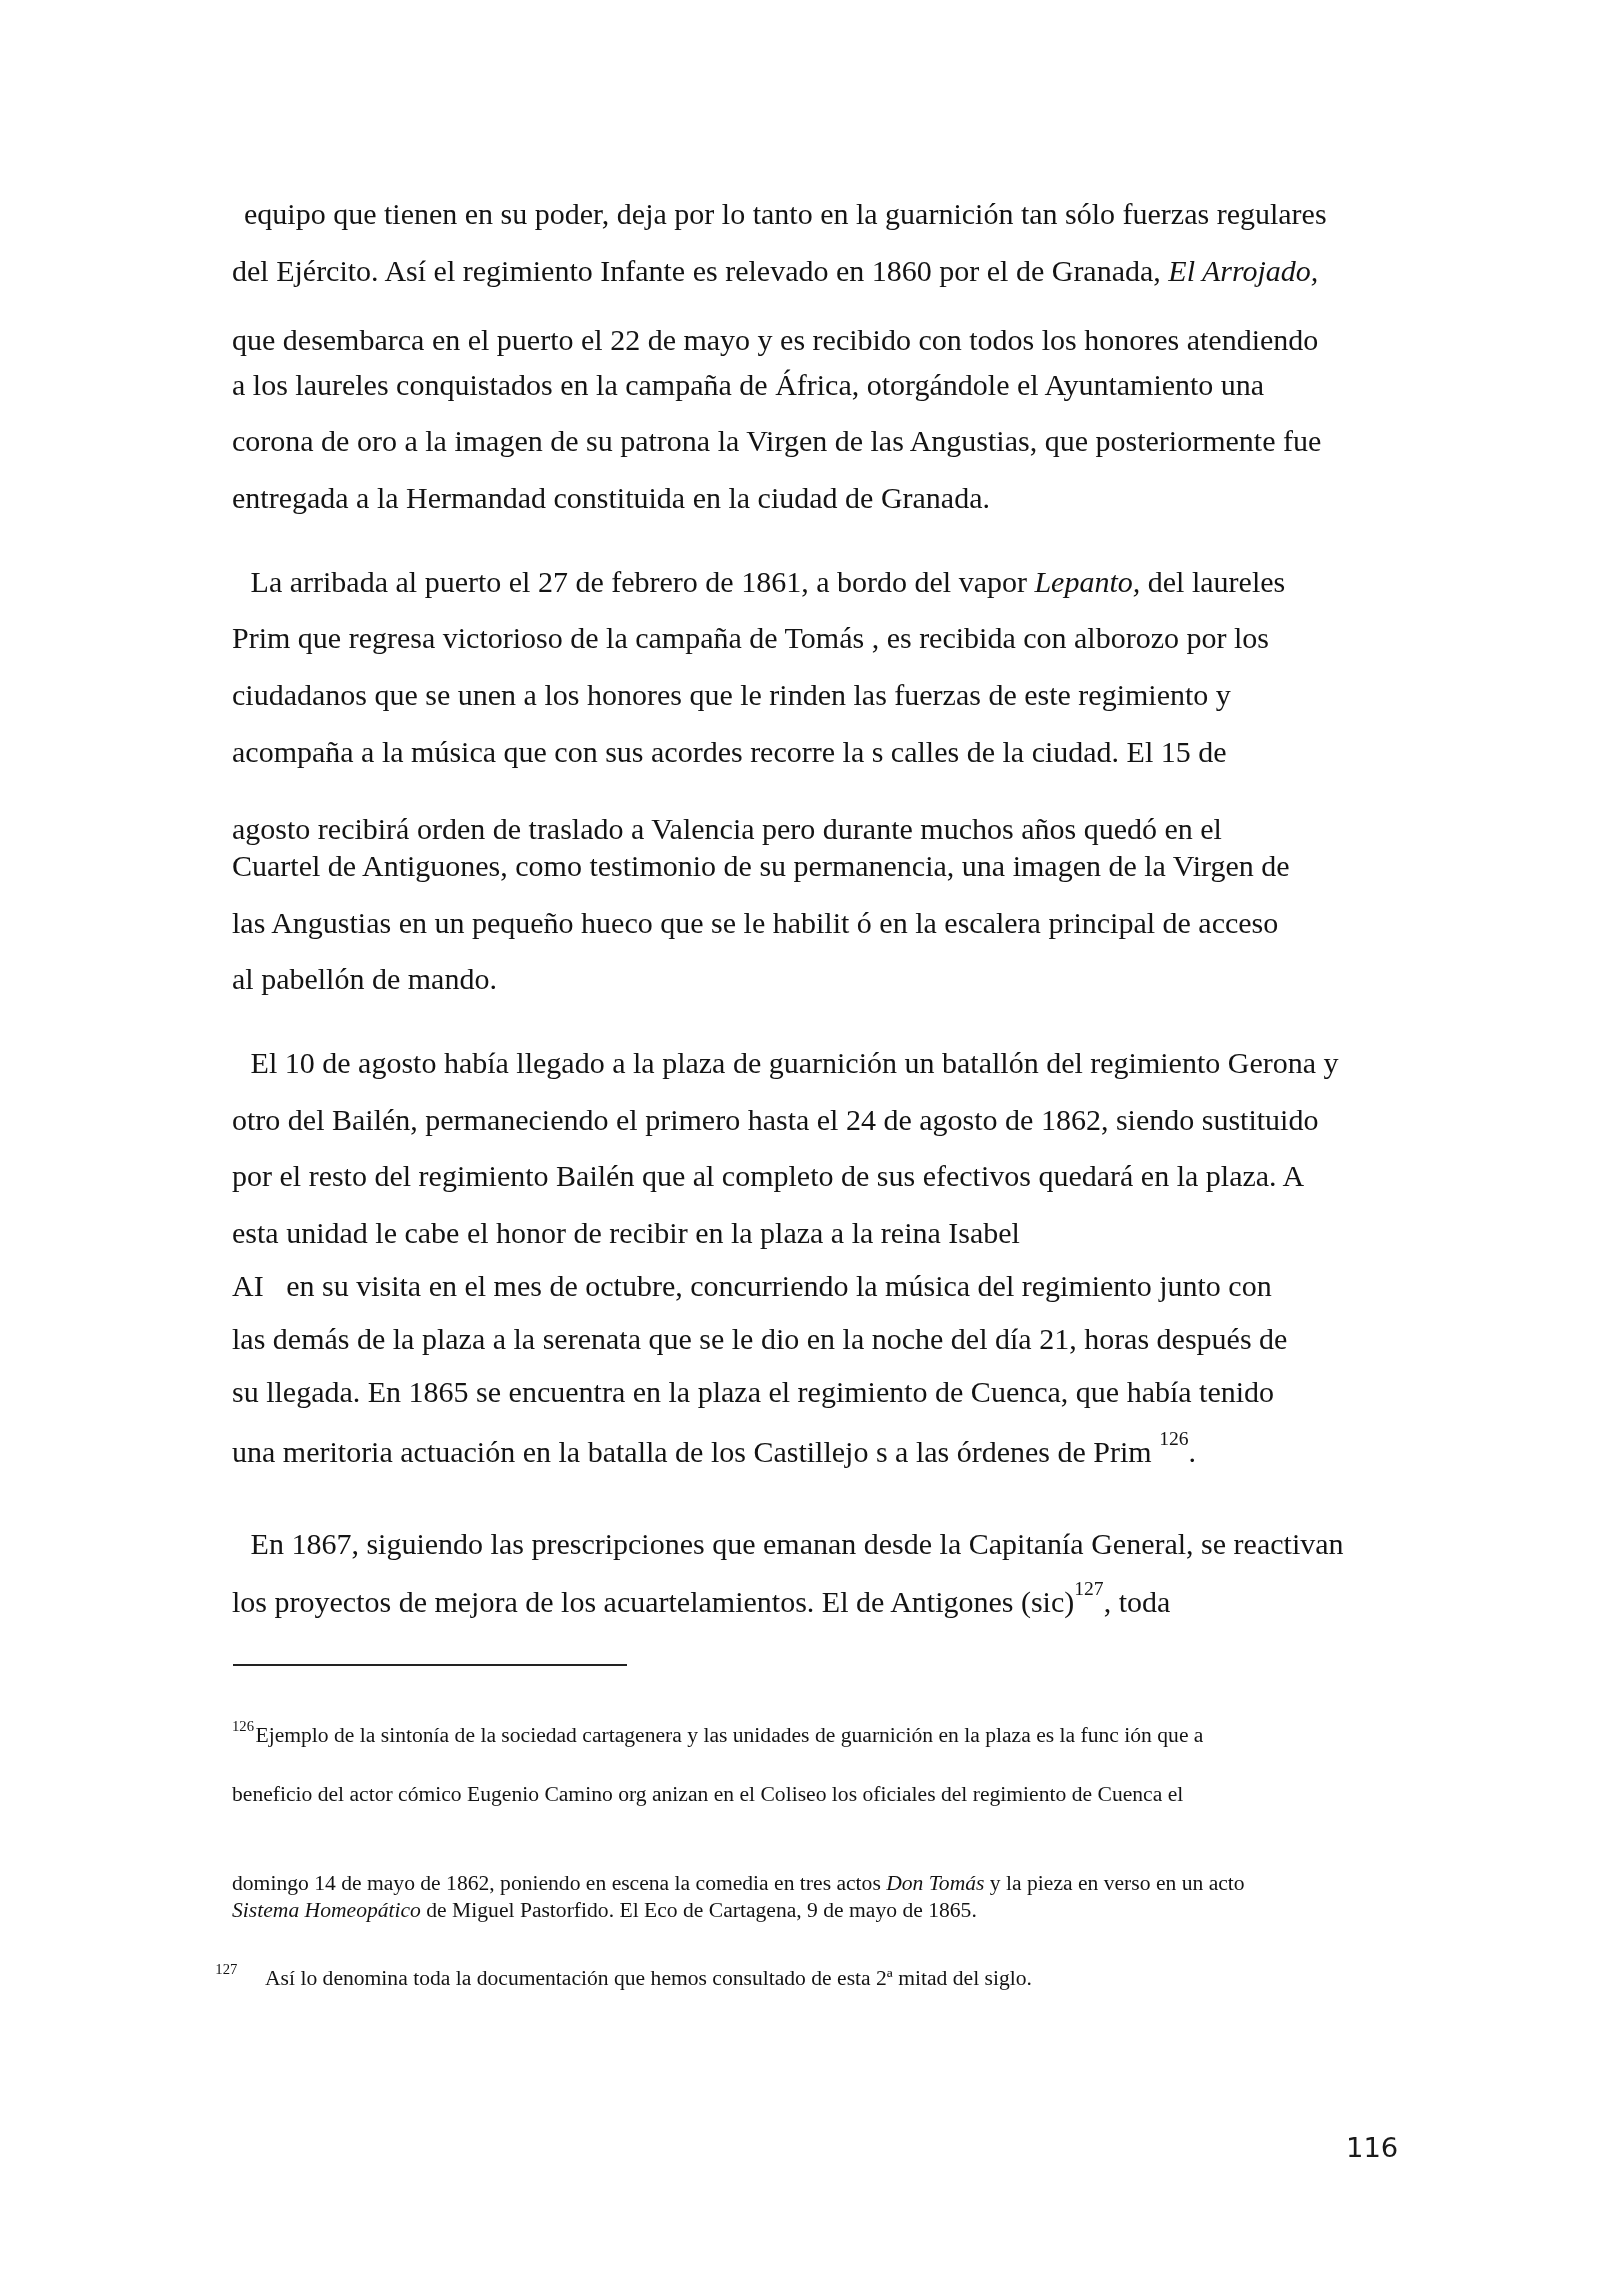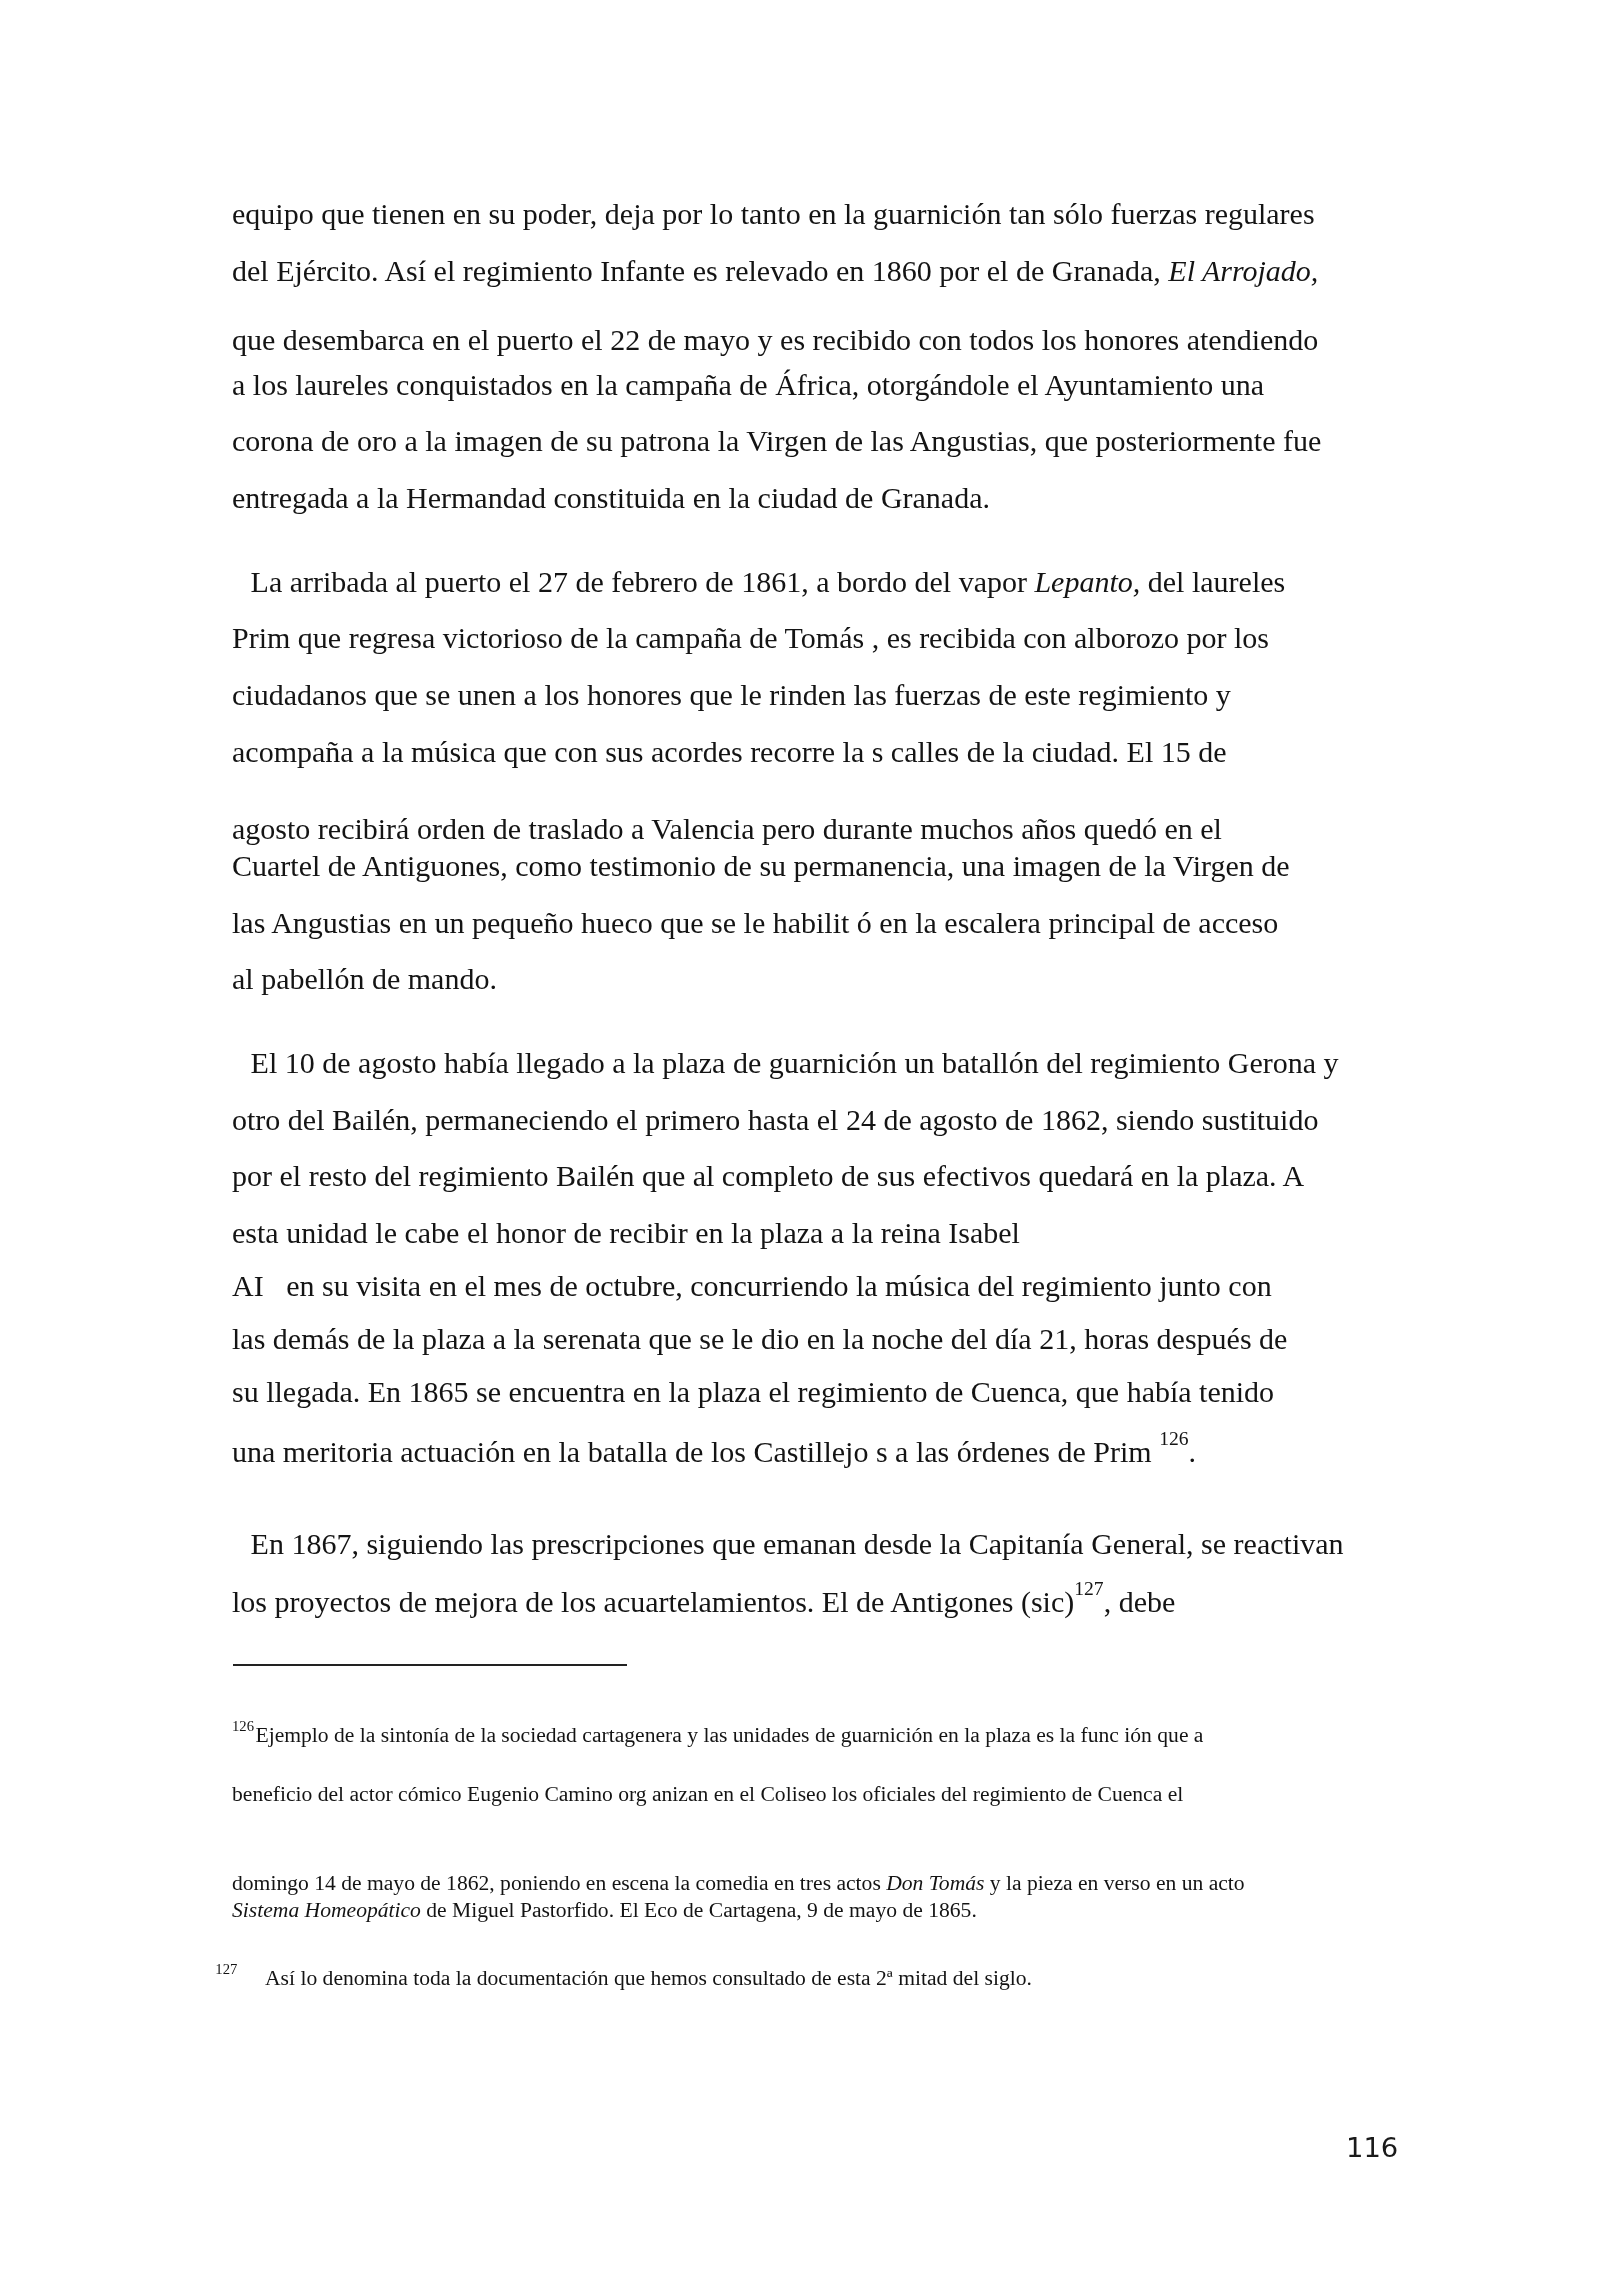--- a/index.html
+++ b/index.html
@@ -24,21 +24,21 @@
     position: absolute; left: 1346px; top: 2132px;
     font-family: "DejaVu Sans", sans-serif; font-size: 27.4px; color: #1a1a1a;
   }
 </style>
 </head>
 <body>
 
 <div class="page">
 
   <div class="body-text" style="top:0;">
-    <div class="line" style="top:199px;">equipo que tienen en su poder, deja por lo tanto en la guarnición tan sólo fuerzas regulares</div>
+    <div class="line" style="top:199px;margin-left:12px;">equipo que tienen en su poder, deja por lo tanto en la guarnición tan sólo fuerzas regulares</div>
     <div class="line" style="top:256px;"><span>del Ejército. Así el regimiento Infante es relevado en 1860 por el de Granada, </span><i>El Arrojado,</i></div>
     <div class="line" style="top:325px;">que desembarca en el puerto el 22 de mayo y es recibido con todos los honores atendiendo</div>
     <div class="line" style="top:370px;">a los laureles conquistados en la campaña de África, otorgándole el Ayuntamiento una</div>
     <div class="line" style="top:426px;">corona de oro a la imagen de su patrona la Virgen de las Angustias, que posteriormente fue</div>
     <div class="line" style="top:483px;">entregada a la Hermandad constituida en la ciudad de Granada.</div>
   </div>
 
   <div class="body-text" style="top:0;">
     <div class="line indent" style="top:567px;"><span>La arribada al puerto el 27 de febrero de 1861, a bordo del vapor </span><i>Lepanto,</i><span> del laureles</span></div>
     <div class="line" style="top:623px;">Prim que regresa victorioso de la campaña de Tomás , es recibida con alborozo por los</div>
@@ -56,21 +56,21 @@
     <div class="line" style="top:1161px;">por el resto del regimiento Bailén que al completo de sus efectivos quedará en la plaza. A</div>
     <div class="line" style="top:1218px;">esta unidad le cabe el honor de recibir en la plaza a la reina Isabel</div>
     <div class="line" style="top:1271px; white-space:pre;">AI   en su visita en el mes de octubre, concurriendo la música del regimiento junto con</div>
     <div class="line" style="top:1324px;">las demás de la plaza a la serenata que se le dio en la noche del día 21, horas después de</div>
     <div class="line" style="top:1377px;">su llegada. En 1865 se encuentra en la plaza el regimiento de Cuenca, que había tenido</div>
     <div class="line" style="top:1437px;"><span>una meritoria actuación en la batalla de los Castillejo s a las órdenes de Prim </span><sup>126</sup><span>.</span></div>
   </div>
 
   <div class="body-text" style="top:0;">
     <div class="line indent" style="top:1529px;">En 1867, siguiendo las prescripciones que emanan desde la Capitanía General, se reactivan</div>
-    <div class="line" style="top:1587px;"><span>los proyectos de mejora de los acuartelamientos. El de Antigones (sic)</span><sup>127</sup><span>, debe</span></div>
+    <div class="line" style="top:1587px;"><span>los proyectos de mejora de los acuartelamientos. El de Antigones (sic)</span><sup>127</sup><span>, toda</span></div>
   </div>
 
   <div class="rule"></div>
 
   <div class="fn" style="top:0;">
     <div class="line" style="top:1725px;"><span class="fn-num">126</span><span style="padding-left:23.5px;">Ejemplo de la sintonía de la sociedad cartagenera y las unidades de guarnición en la plaza es la func ión que a</span></div>
     <div class="line" style="top:1784px;">beneficio del actor cómico Eugenio Camino org anizan en el Coliseo los oficiales del regimiento de Cuenca el</div>
     <div class="line" style="top:1873px;"><span>domingo 14 de mayo de 1862, poniendo en escena la comedia en tres actos </span><i>Don Tomás</i><span> y la pieza en verso en un acto</span></div>
     <div class="line" style="top:1900px;"><i>Sistema Homeopático</i><span> de Miguel Pastorfido. El Eco de Cartagena, 9 de mayo de 1865.</span></div>
   </div>

